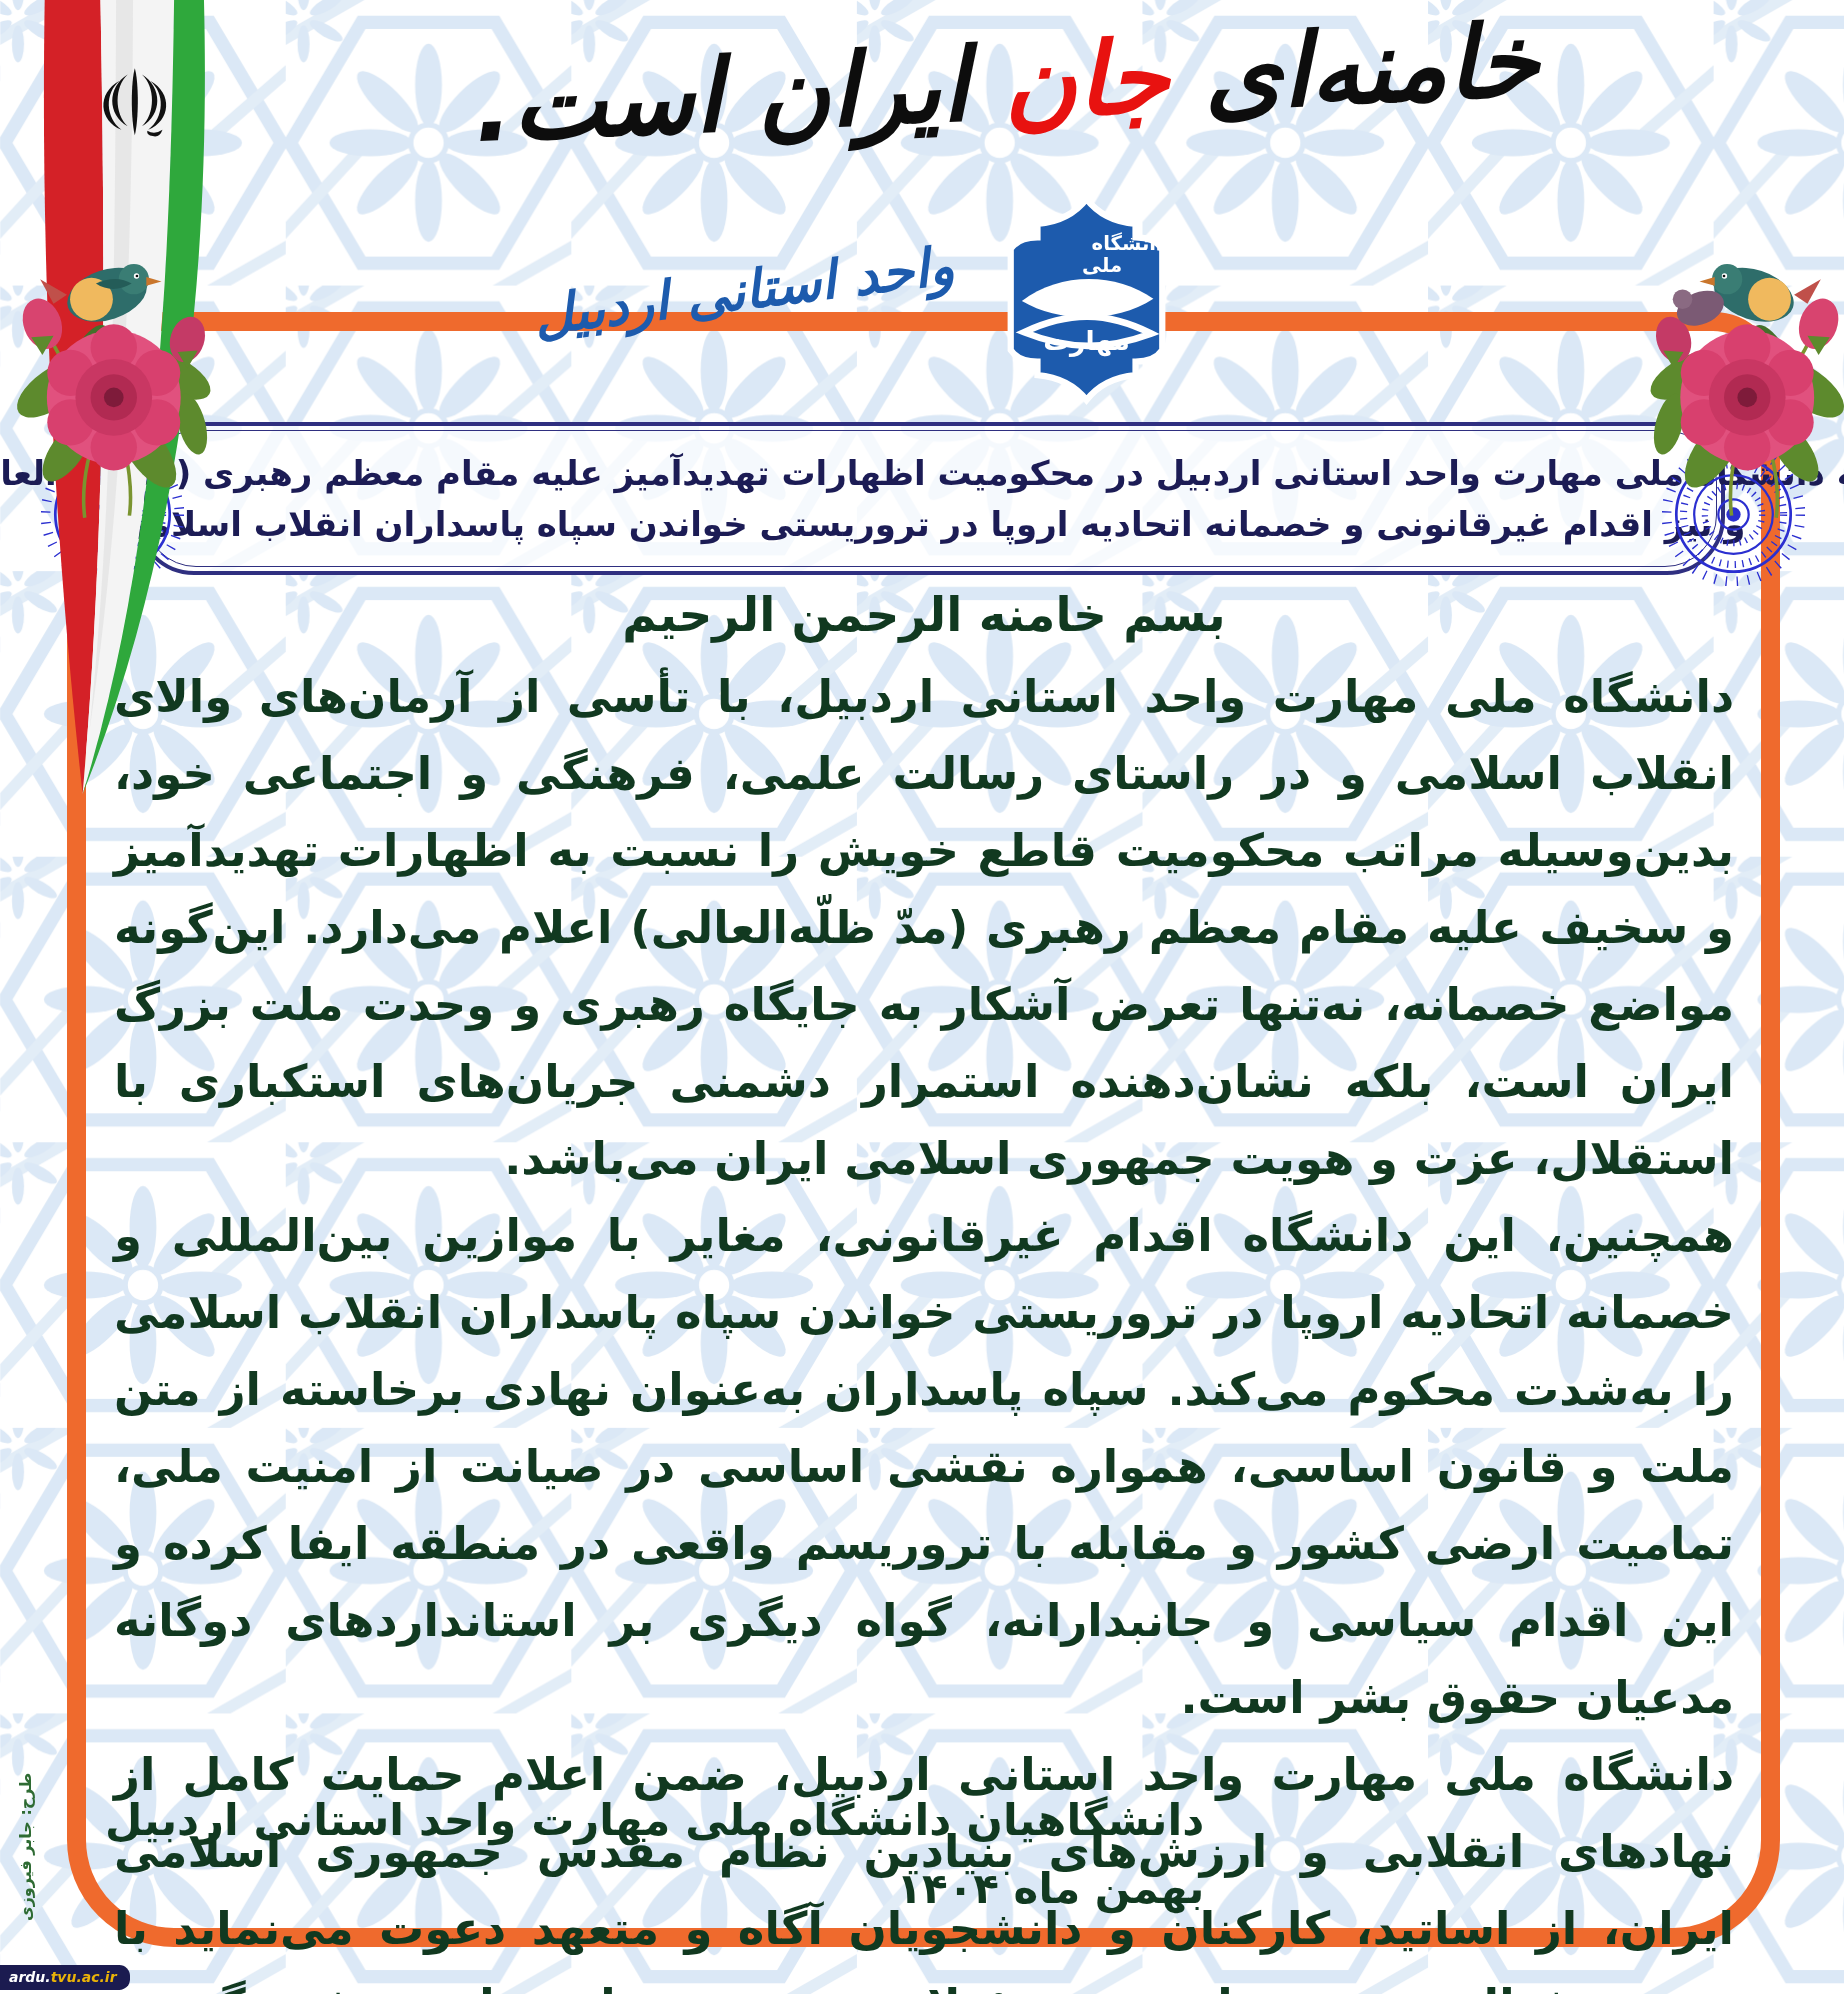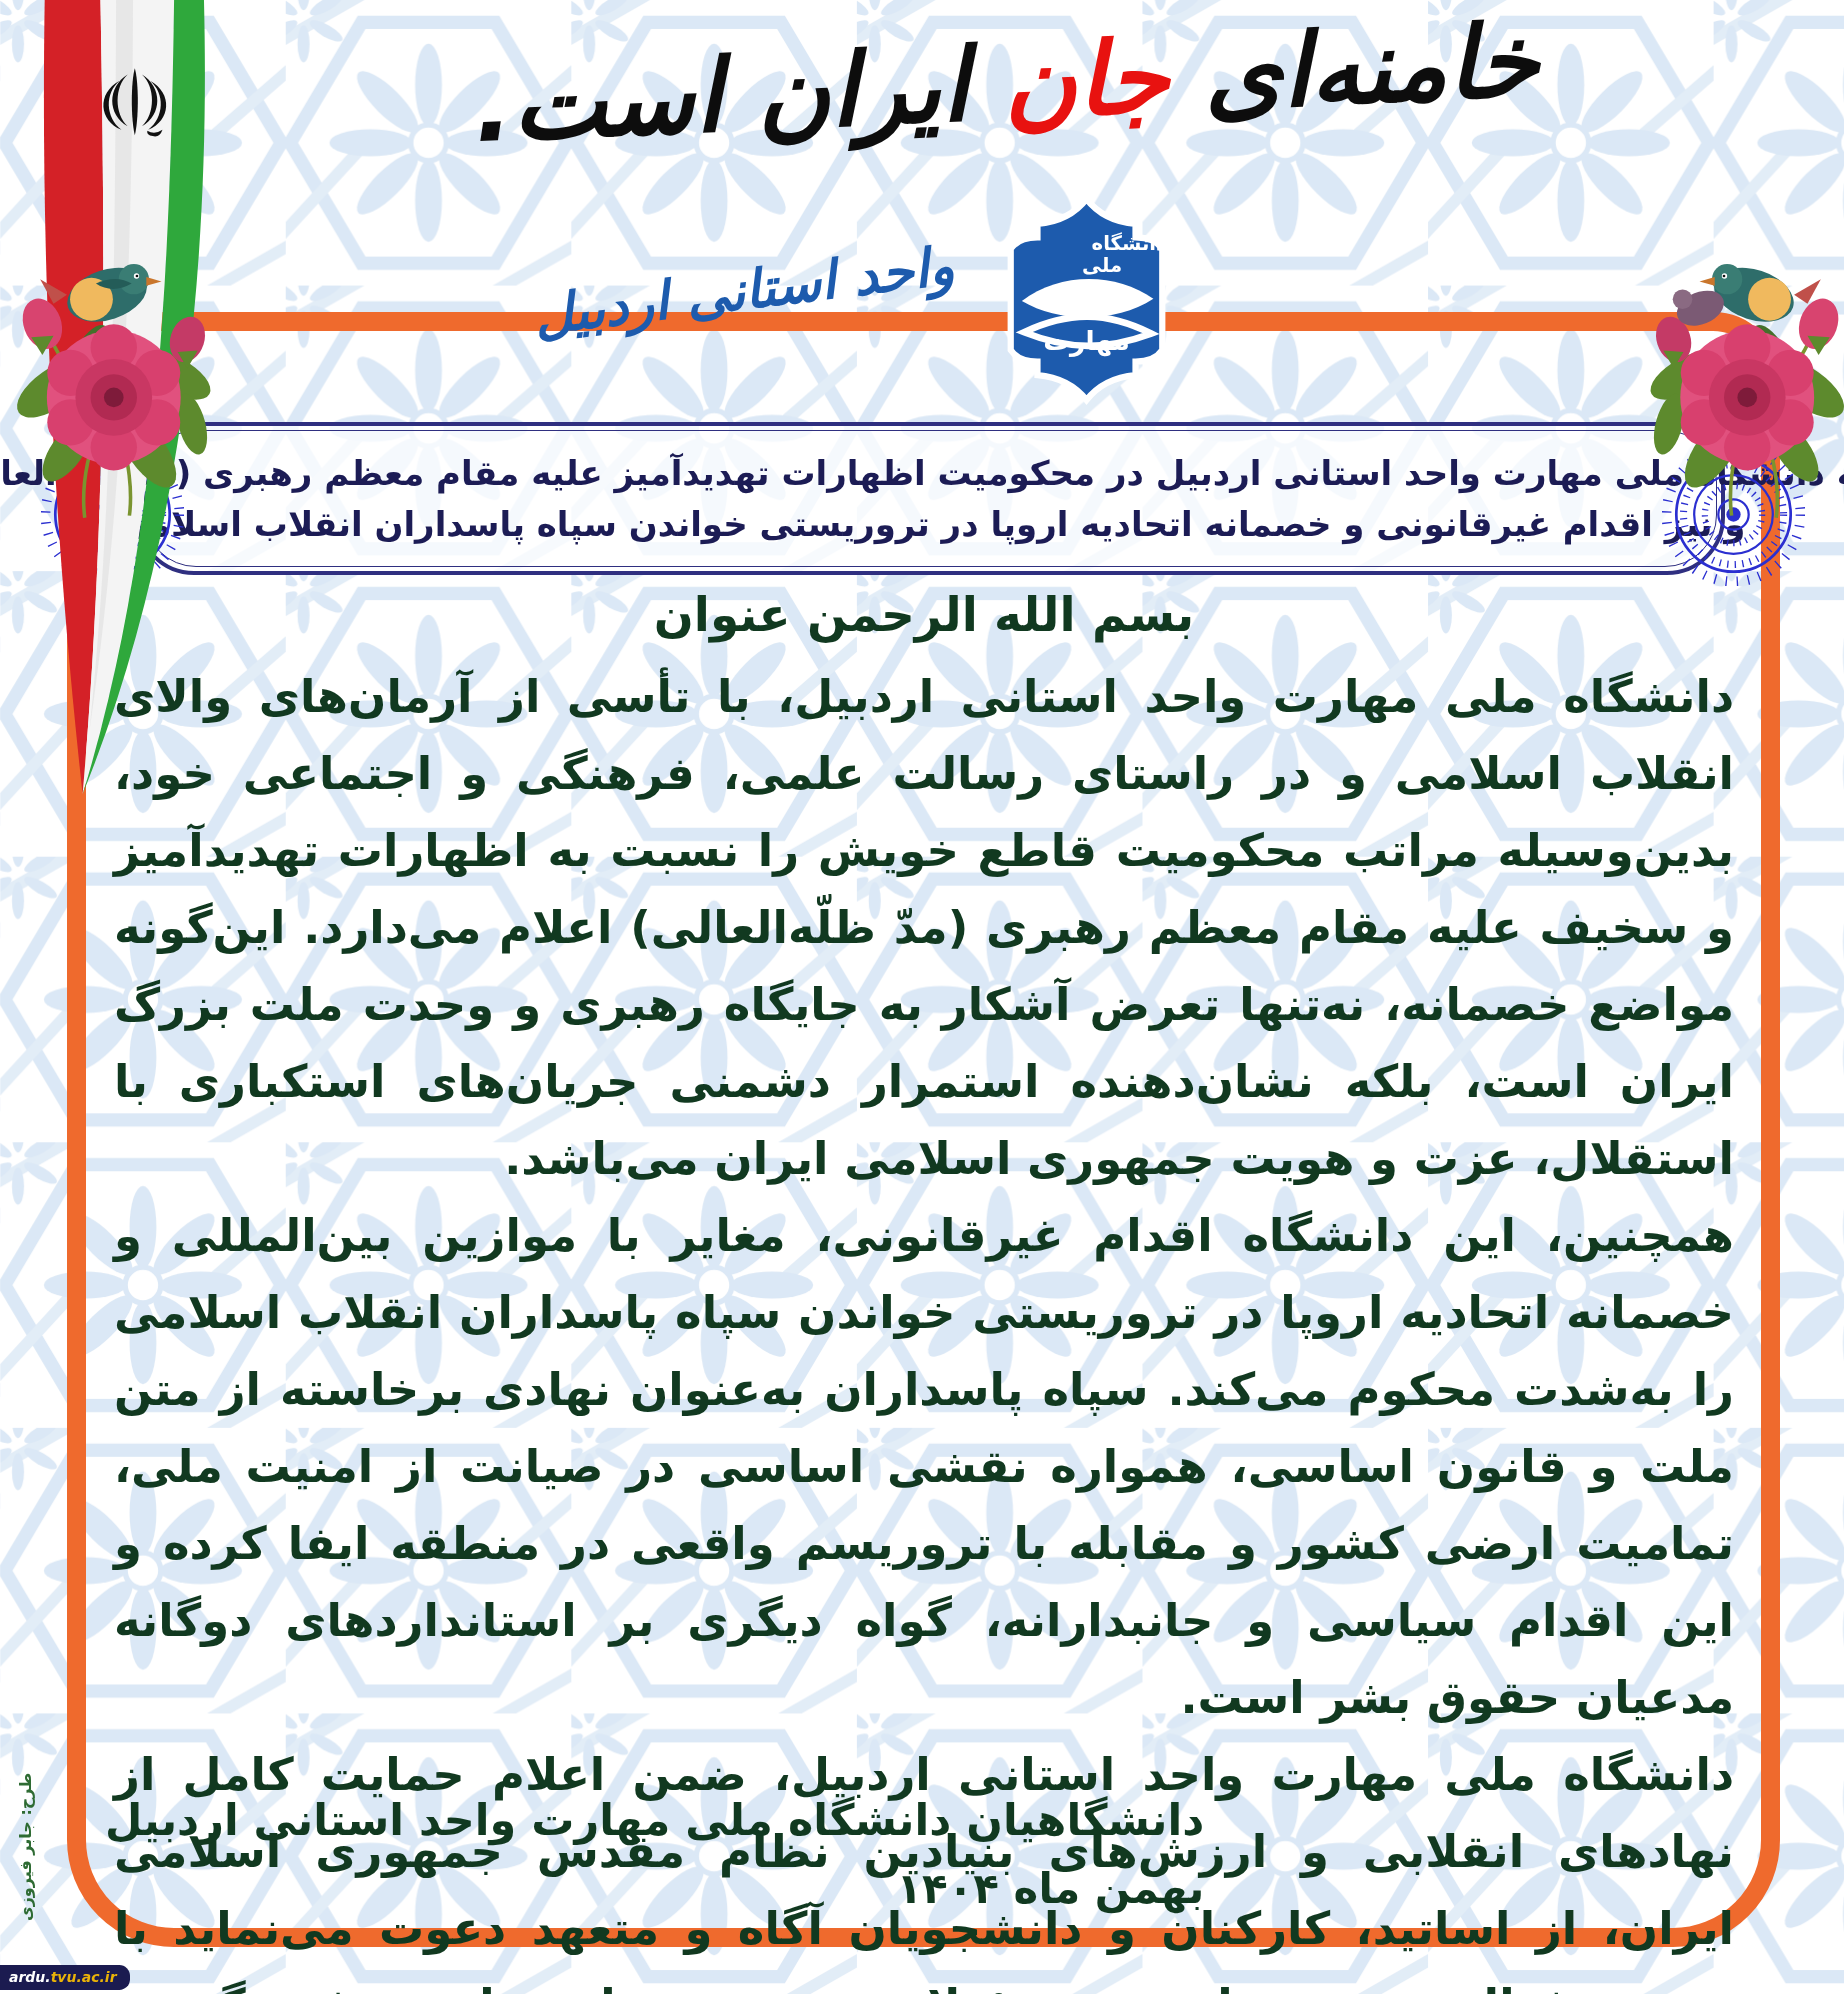--- a/index.html
+++ b/index.html
@@ -180,21 +180,21 @@
       <circle r="128" stroke-width="6"></circle>
       <circle r="112" stroke-width="16" stroke-dasharray="3 14"></circle>
       <circle r="88" stroke-width="5"></circle>
       <circle r="64" stroke-width="14" stroke-dasharray="3 11"></circle>
       <circle r="34" stroke-width="5"></circle>
       <circle r="16" fill="#2b2fd0" stroke="none"></circle>
     </g>
   </svg>
 
   <div id="body-text" class="abs">
-    <p id="bismillah">بسم الله الرحمن عنوان</p>
+    <p id="bismillah">بسم خامنه الرحمن الرحیم</p>
     <p class="para">دانشگاه ملی مهارت واحد استانی اردبیل، با تأسی از آرمان‌های والای انقلاب اسلامی و در راستای رسالت علمی، فرهنگی و اجتماعی خود، بدین‌وسیله مراتب محکومیت قاطع خویش را نسبت به اظهارات تهدیدآمیز و سخیف علیه مقام معظم رهبری (مدّ ظلّه‌العالی) اعلام می‌دارد. این‌گونه مواضع خصمانه، نه‌تنها تعرض آشکار به جایگاه رهبری و وحدت ملت بزرگ ایران است، بلکه نشان‌دهنده استمرار دشمنی جریان‌های استکباری با استقلال، عزت و هویت جمهوری اسلامی ایران می‌باشد.</p>
     <p class="para">همچنین، این دانشگاه اقدام غیرقانونی، مغایر با موازین بین‌المللی و خصمانه اتحادیه اروپا در تروریستی خواندن سپاه پاسداران انقلاب اسلامی را به‌شدت محکوم می‌کند. سپاه پاسداران به‌عنوان نهادی برخاسته از متن ملت و قانون اساسی، همواره نقشی اساسی در صیانت از امنیت ملی، تمامیت ارضی کشور و مقابله با تروریسم واقعی در منطقه ایفا کرده و این اقدام سیاسی و جانبدارانه، گواه دیگری بر استانداردهای دوگانه مدعیان حقوق بشر است.</p>
     <p class="para">دانشگاه ملی مهارت واحد استانی اردبیل، ضمن اعلام حمایت کامل از نهادهای انقلابی و ارزش‌های بنیادین نظام مقدس جمهوری اسلامی ایران، از اساتید، کارکنان و دانشجویان آگاه و متعهد دعوت می‌نماید با حضور فعال، هوشمندانه و مسئولانه در صحنه‌های علمی، فرهنگی و اجتماعی، نسبت به روشنگری افکار عمومی، حفظ وحدت ملی و دفاع از آرمان‌های انقلاب اسلامی ایفای نقش نمایند.</p>
 
   </div>
 
   <div id="signature-block" class="abs">
     <div id="signature-line">دانشگاهیان دانشگاه ملی مهارت واحد استانی اردبیل</div>
     <div id="signature-date">بهمن ماه ۱۴۰۴</div>
   </div>

